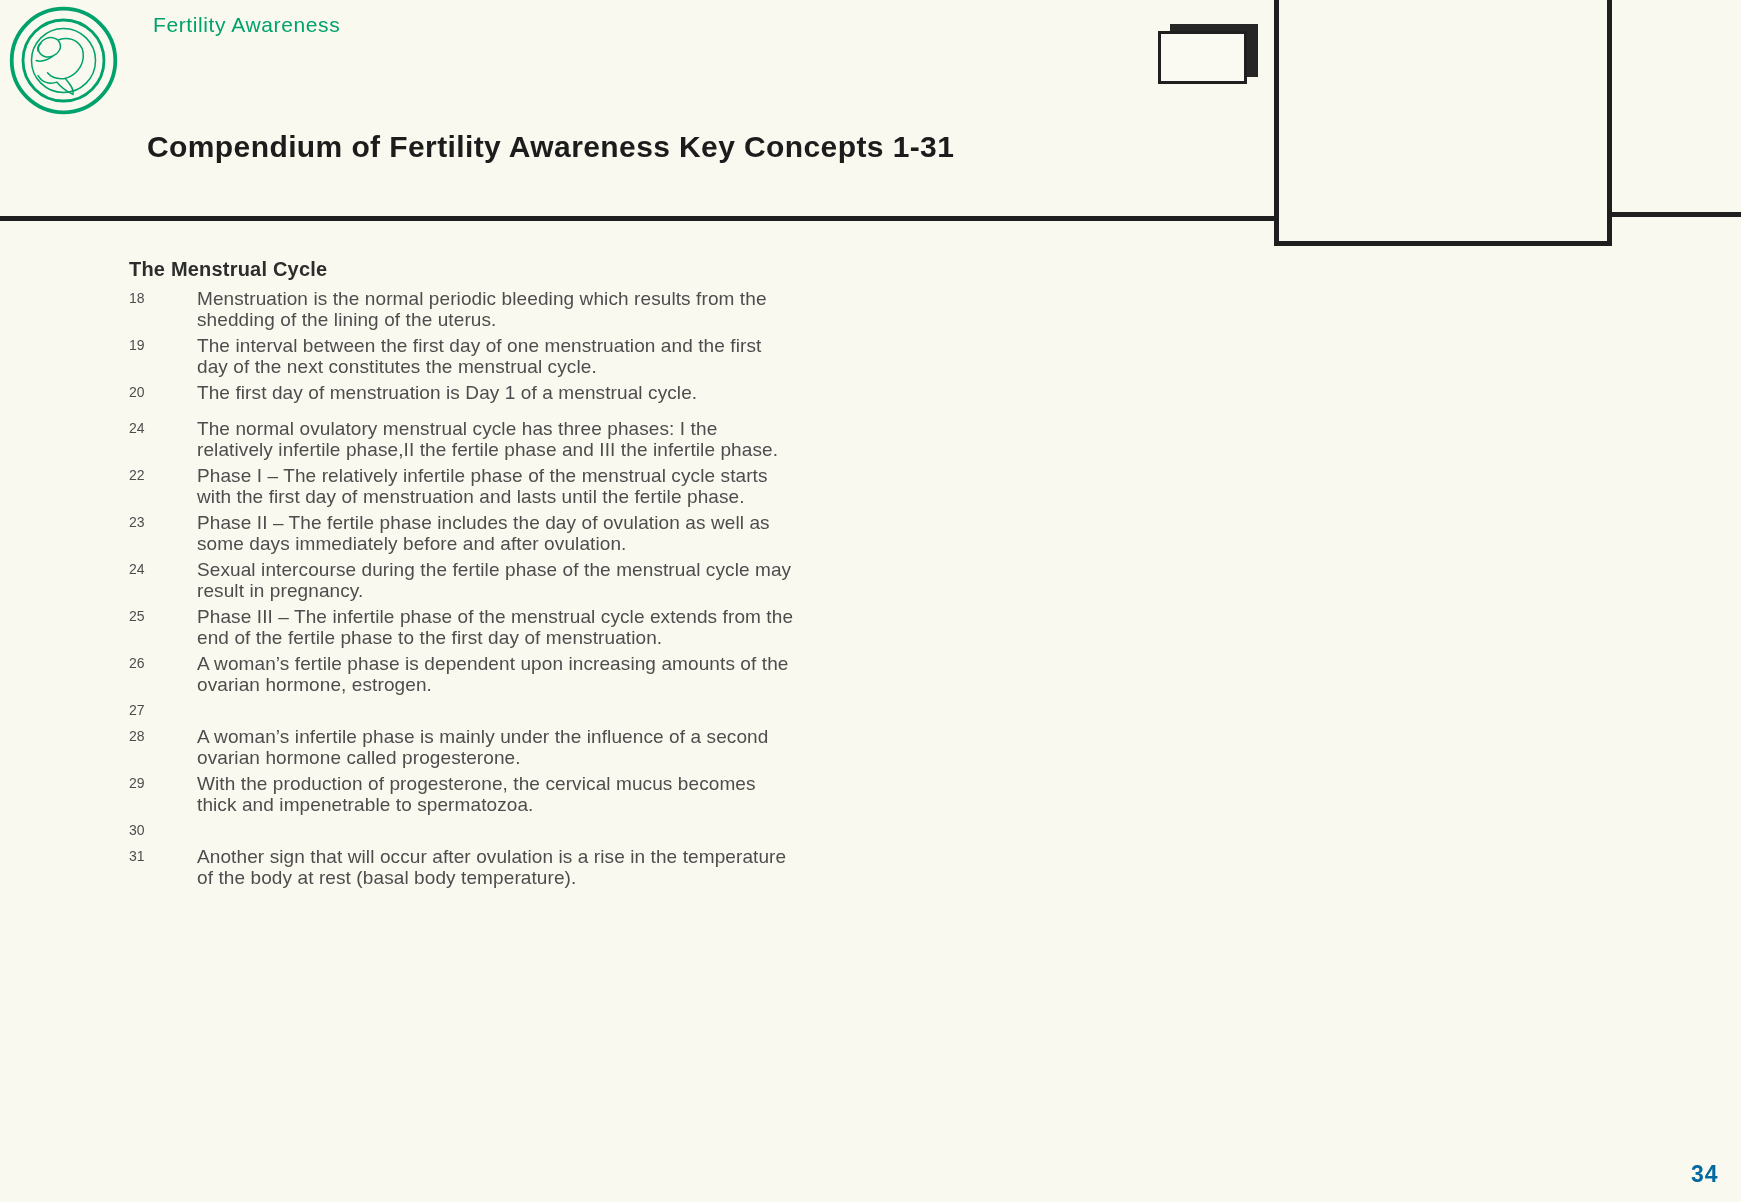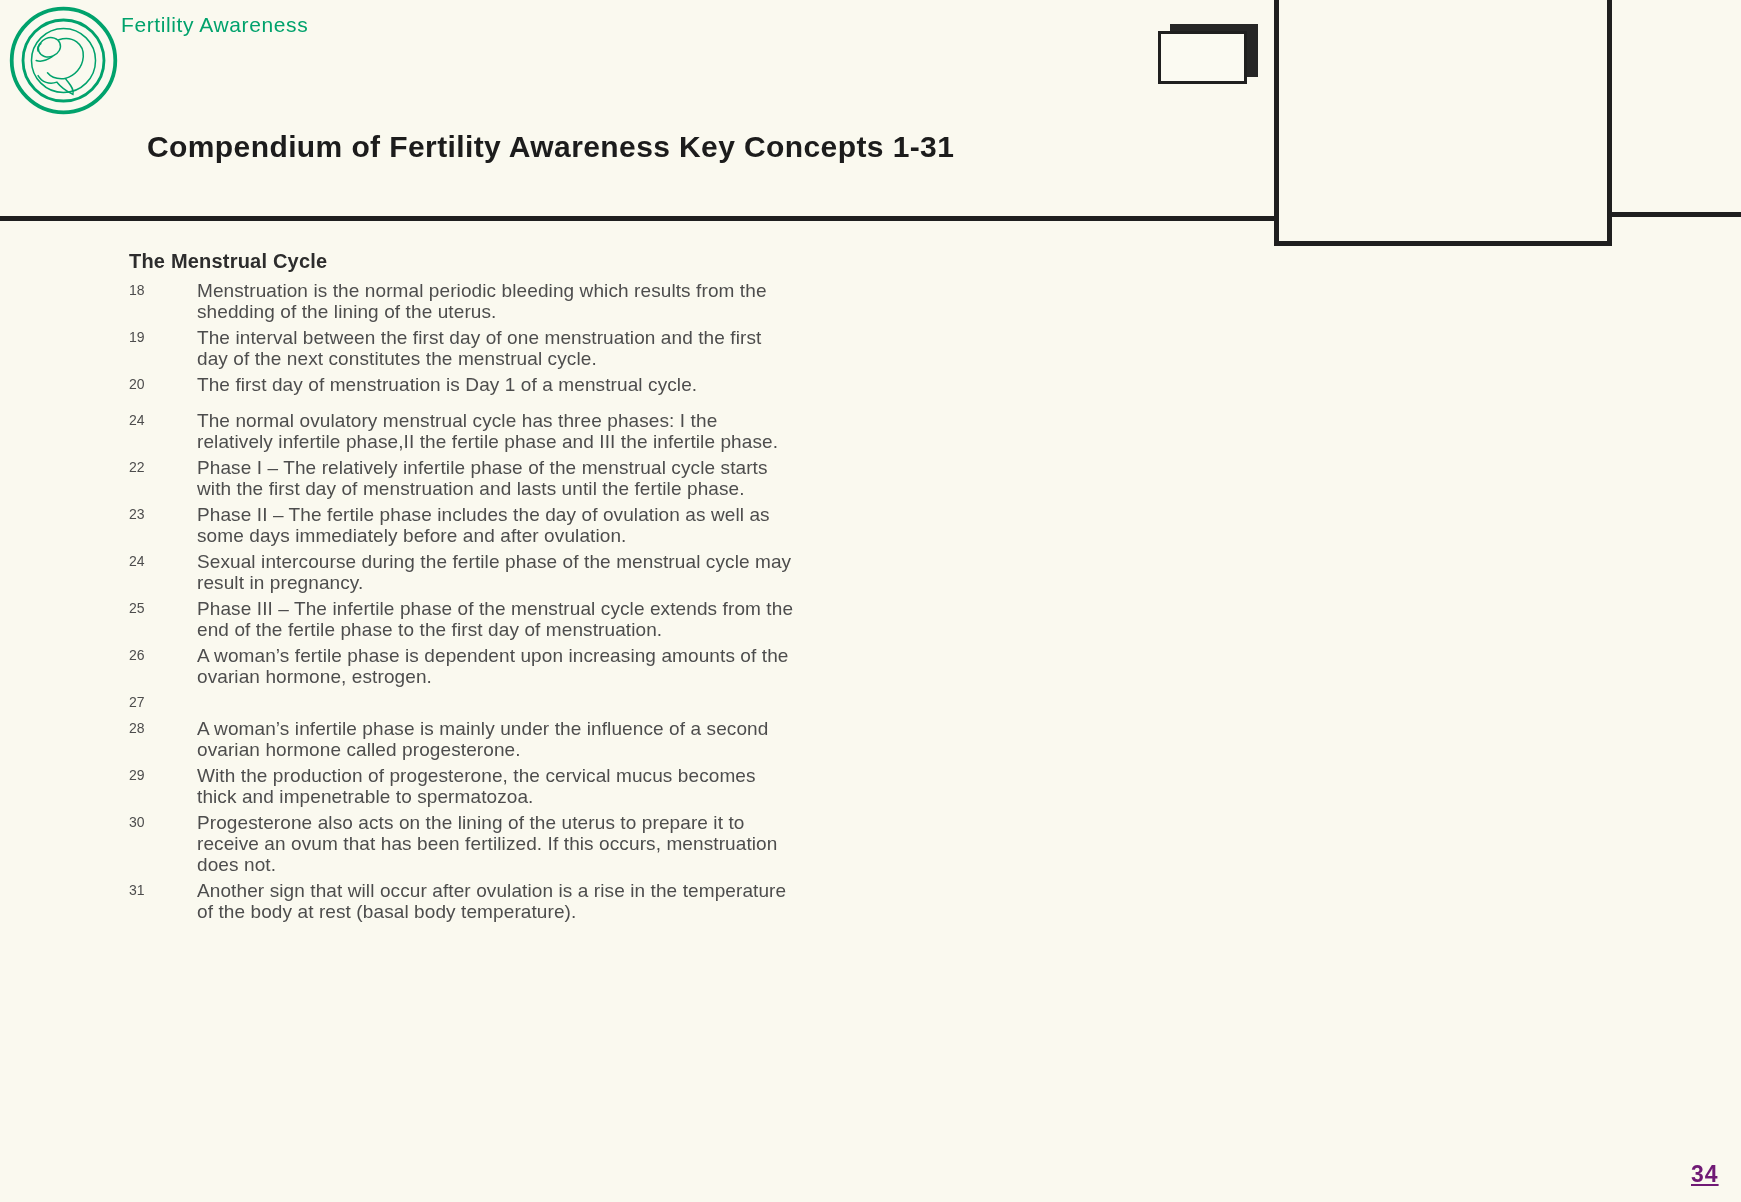--- a/index.html
+++ b/index.html
@@ -15,21 +15,21 @@
     font-family:"Liberation Sans", sans-serif;
     overflow:hidden;position:relative;
   }
   .page{position:absolute;inset:0;}
 
   
   .logo{position:absolute;left:7px;top:4px;width:113px;height:113px;color:var(--accent-green);}
 
   
   .brand{
-    position:absolute;left:121px;top:13px;
+    position:absolute;left:153px;top:13px;
     font-size:21px;letter-spacing:.6px;color:var(--accent-green);
   }
   .title{
     position:absolute;left:139px;top:122px;margin:8px;
     font-size:30px;font-weight:700;letter-spacing:.4px;color:#1C1C1C;
     white-space:nowrap;
   }
 
   
   .slide-shadow{position:absolute;left:1170px;top:24px;width:88px;height:53px;background:#262626;}
@@ -38,30 +38,30 @@
 
   
   .rule-left{position:absolute;left:0;top:216px;width:1274px;height:5px;background:var(--ink);}
   .rule-right{position:absolute;left:1612px;top:212px;width:129px;height:5px;background:var(--ink);}
   .corner-box{position:absolute;left:1274px;top:-8px;width:338px;height:254px;
     border:5px solid var(--ink);box-sizing:border-box;background:transparent;}
 
   
   .content{position:absolute;left:129px;top:250px;width:680px;}
   .section-title{
-    margin:0 0 7px 0;font-size:20px;font-weight:700;color:#2D2D2D;letter-spacing:.2px;
+    margin:8px 0 7px 0;font-size:20px;font-weight:700;color:#2D2D2D;letter-spacing:.2px;
   }
   .item{display:flex;margin-top:5px;color:var(--body-text);}
   .item .num{flex:none;width:46px;font-size:14px;line-height:21px;}
   .item .txt{width:600px;font-size:19px;line-height:21px;letter-spacing:.1px;margin-left:22px;}
   #concept-list .item:nth-child(4){margin-top:15px;}
 
   .pagenum{
     position:absolute;left:1691px;top:1161px;
-    font-size:23px;font-weight:700;color:#701a75;letter-spacing:1px;text-decoration:underline;
+    font-size:23px;font-weight:700;color:#0369a1;letter-spacing:1px;
   }
 </style>
 </head>
 <body>
 
 <div class="page">
 
   <svg class="logo" viewBox="0 0 120 120">
     <g fill="none" stroke="currentColor">
       <circle cx="60" cy="60" r="55" stroke-width="4"></circle>
@@ -135,21 +135,20 @@
         <div class="item">
           <span class="num">28</span>
           <span class="txt">A woman’s infertile phase is mainly under the influence of a second ovarian hormone called progesterone.</span>
         </div>
         <div class="item">
           <span class="num">29</span>
           <span class="txt">With the production of progesterone, the cervical mucus becomes thick and impenetrable to spermatozoa.</span>
         </div>
         <div class="item">
           <span class="num">30</span>
-          <span class="txt">Progesterone also acts on the lining of the uterus to prepare it to receive an ovum that has been fertilized. If this occurs, menstruation does not.</span>
         </div>
         <div class="item">
           <span class="num">31</span>
           <span class="txt">Another sign that will occur after ovulation is a rise in the temperature of the body at rest (basal body temperature).</span>
         </div>
       </div>
   </div>
 
   <div class="pagenum">34</div>
 

